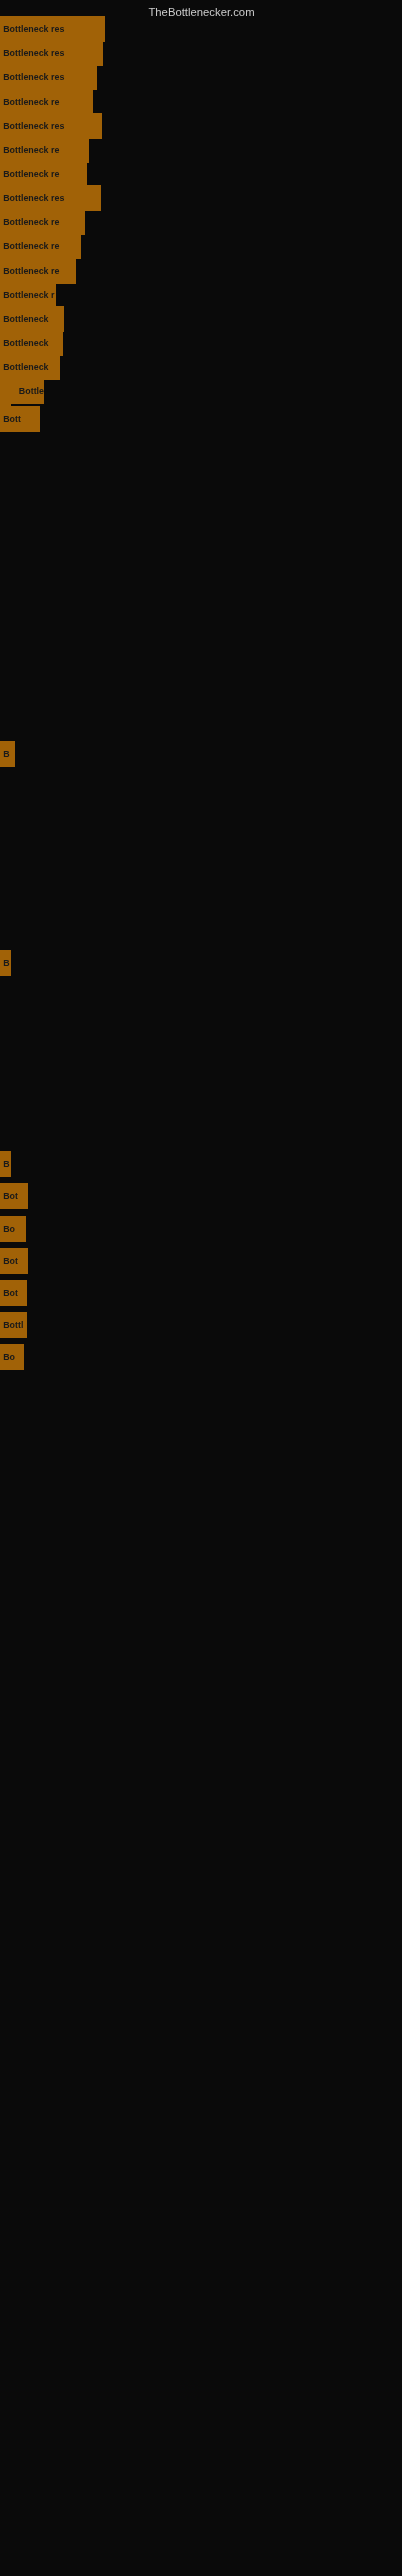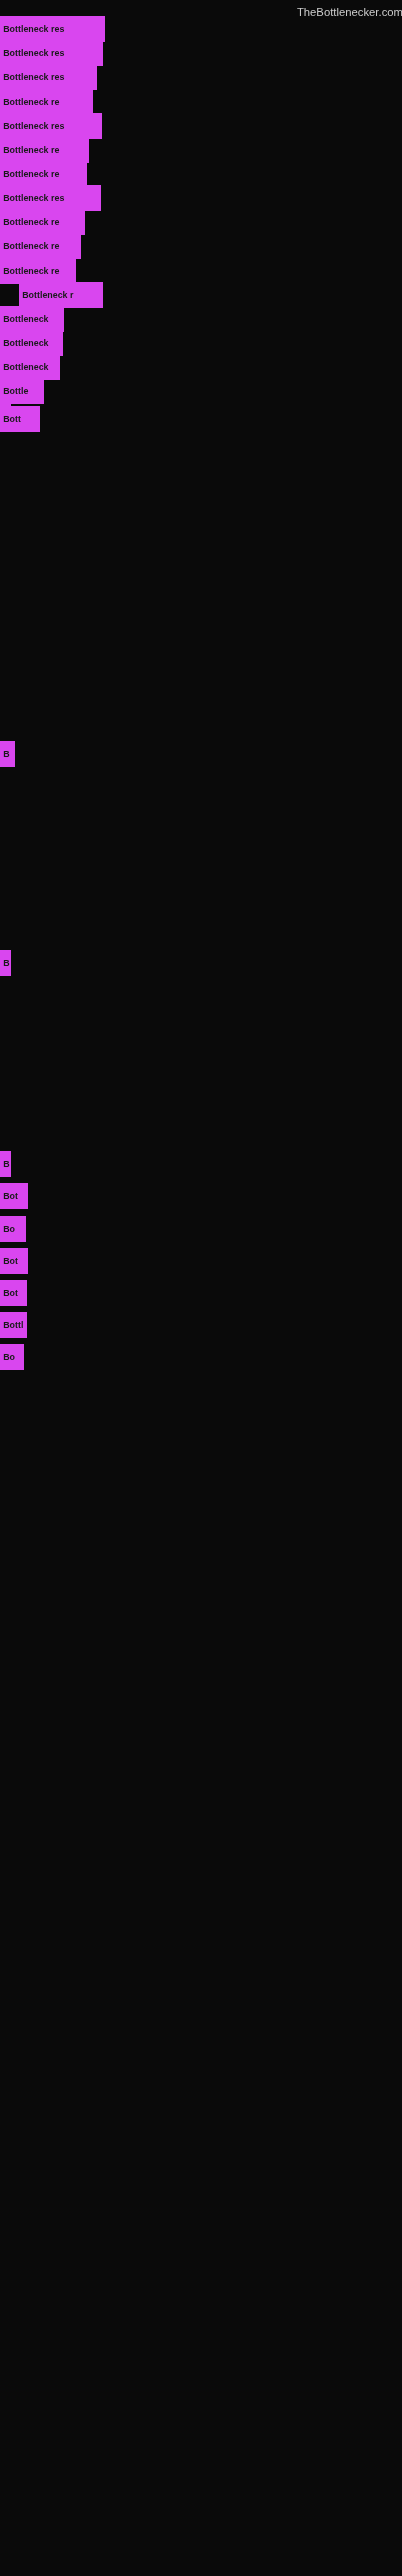--- a/index.html
+++ b/index.html
@@ -11,34 +11,34 @@
     body {
       background-color: #0a0a0a;
       width: 403px;
       min-height: 2576px;
       font-family: Arial, sans-serif;
       position: relative;
       overflow-x: hidden;
     }
 
     .site-title {
-      text-align: right;
+      text-align: center;
       color: #cccccc;
       font-size: 11.3px;
       padding: 6.4px 0 3.2px 0;
       position: absolute;
       width: 100%;
       top: 0;
     }
 
     .bar-item {
       position: absolute;
       left: 0;
       height: 26px;
-      background-color: #d946ef;
+      background-color: #a16207;
       display: flex;
       align-items: center;
       padding-left: 3.2px;
       overflow: hidden;
     }
 
     .bar-item span {
       color: #1a1a1a;
       font-size: 8.9px;
       font-weight: bold;
@@ -77,33 +77,33 @@
     </div>
     <div class="bar-item" style="top: 209px; width: 85px;">
       <span>Bottleneck re</span>
     </div>
     <div class="bar-item" style="top: 233px; width: 81px;">
       <span>Bottleneck re</span>
     </div>
     <div class="bar-item" style="top: 258px; width: 76px;">
       <span>Bottleneck re</span>
     </div>
-    <div class="bar-item" style="top: 282px; width: 84px; margin-left: 19px;">
+    <div class="bar-item" style="top: 282px; width: 56px;">
       <span>Bottleneck r</span>
     </div>
     <div class="bar-item" style="top: 306px; width: 64px;">
       <span>Bottleneck</span>
     </div>
     <div class="bar-item" style="top: 330px; width: 63px;">
       <span>Bottleneck</span>
     </div>
     <div class="bar-item" style="top: 354px; width: 60px;">
       <span>Bottleneck</span>
     </div>
-    <div class="bar-item" style="top: 378px; width: 44px;">
+    <div class="bar-item" style="top: 378px; width: 44px; justify-content: flex-end;">
       <span>Bottle</span>
     </div>
     <div class="bar-item" style="top: 403px; width: 11.3px;">
       <span>B</span>
     </div>
     <div class="bar-item" style="top: 406px; width: 40px;">
       <span>Bott</span>
     </div>
     <div class="bar-item" style="top: 741px; width: 14.5px;">
       <span>B</span>

